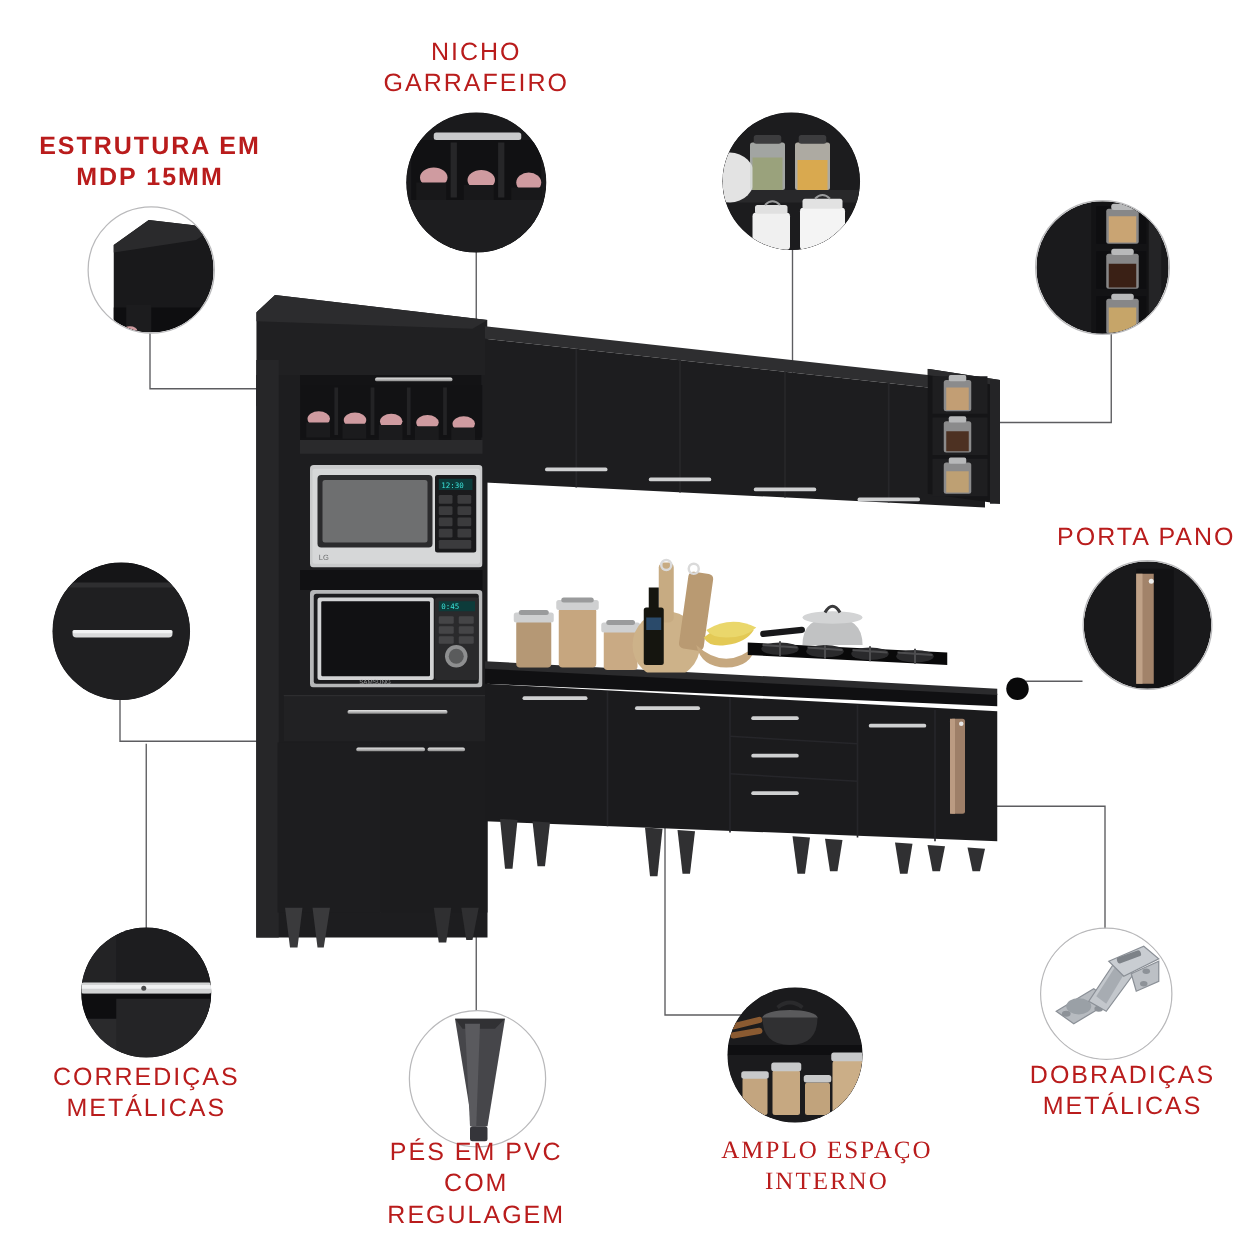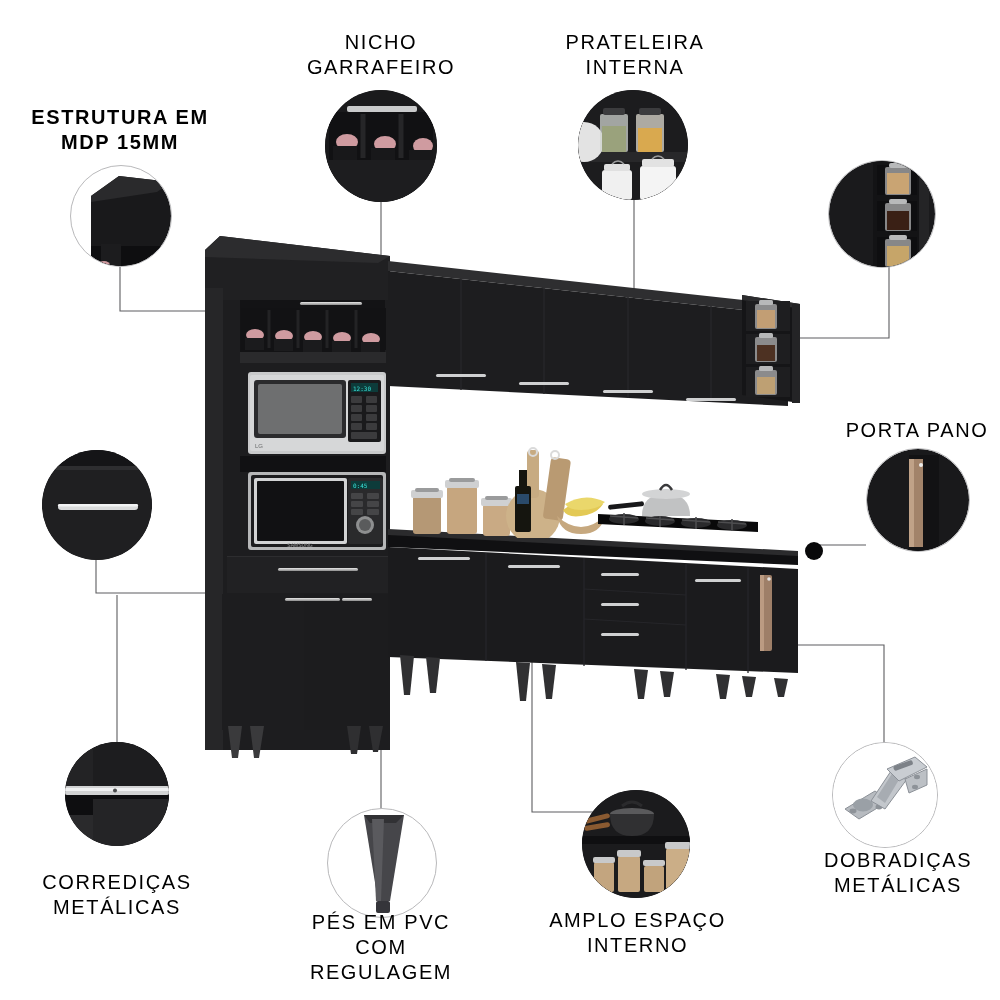--- a/index.html
+++ b/index.html
@@ -8,21 +8,21 @@
     background:#ffffff;
     font-family:"Liberation Sans", sans-serif;
     overflow:hidden;
     position:relative;
   }
   #stage{position:absolute;left:0;top:0;width:1000px;height:1000px;}
 
   
   .lbl{
     position:absolute;
-    color:#000000;
+    color:#b91c1c;
     font-family:"Liberation Sans", sans-serif;
     font-weight:400;
     font-size:20px;
     letter-spacing:1.6px;
     line-height:25px;
     text-align:center;
     white-space:pre-line;
     text-transform:uppercase;
     user-select:none;
   }
@@ -409,22 +409,20 @@
           <path d="M34 74 q6 -6 12 0" fill="none" stroke="#9a9b9c" stroke-width="1.6"></path>
         </g>
         <g>
           <rect x="62" y="76" width="36" height="34" rx="3" fill="#f4f4f4"></rect>
           <rect x="64" y="69" width="32" height="8" rx="2" fill="#e2e2e2"></rect>
           <path d="M74 69 q6 -6 12 0" fill="none" stroke="#9a9b9c" stroke-width="1.6"></path>
         </g>
       </svg>
     </div>
   </div>
-  <div class="lbl" style="left:545px;top:30px;width:180px;">PRATELEIRA
-INTERNA</div>
 
   <div class="bubble outline" style="left:828px;top:160px;width:106px;height:106px;">
     <div class="bub-inner">
       <svg width="106" height="106" viewBox="0 0 106 106">
         <rect width="106" height="106" fill="#1a1a1c"></rect>
         <rect x="44" y="0" width="54" height="106" fill="#131315"></rect>
         <rect x="90" y="0" width="10" height="106" fill="#242426"></rect>
         <g fill="#0e0e10">
           <rect x="48" y="4" width="40" height="30"></rect>
           <rect x="48" y="40" width="40" height="30"></rect>
@@ -481,21 +479,21 @@
         <rect x="0" y="0" width="104" height="44" fill="#232325"></rect>
         <rect x="28" y="0" width="76" height="44" fill="#1d1d1f"></rect>
         <rect x="0" y="44" width="104" height="9" rx="2" fill="#d2d3d4"></rect>
         <rect x="0" y="46" width="104" height="3" fill="#f0f1f2"></rect>
         <circle cx="50" cy="48.5" r="2" fill="#4a4b4c"></circle>
         <rect x="0" y="53" width="104" height="20" fill="#0e0e10"></rect>
         <rect x="28" y="57" width="76" height="47" fill="#242426"></rect>
       </svg>
     </div>
   </div>
-  <div class="lbl" style="left:27px;top:850px;width:180px;margin-top:20px;">CORREDIÇAS
+  <div class="lbl" style="left:27px;top:850px;width:180px;">CORREDIÇAS
 METÁLICAS</div>
 
   <div class="bubble outline" style="left:327px;top:808px;width:108px;height:108px;">
     <div class="bub-inner">
       <svg width="108" height="108" viewBox="0 0 108 108">
         <polygon points="36,6 76,6 62,92 50,92" fill="#46464a"></polygon>
         <polygon points="36,6 76,6 68,14 42,14" fill="#313134"></polygon>
         <polygon points="44,10 56,10 53,92 48,92" fill="#5a5a5e"></polygon>
         <rect x="48" y="92" width="14" height="12" rx="2" fill="#35353a"></rect>
       </svg>
@@ -530,21 +528,21 @@
           <rect x="62" y="76" width="20" height="26" rx="2" fill="#c1a37c"></rect>
           <rect x="61" y="70" width="22" height="6" rx="2" fill="#c8c9ca"></rect>
         </g>
         <g>
           <rect x="84" y="58" width="24" height="44" rx="3" fill="#cbae87"></rect>
           <rect x="83" y="52" width="26" height="7" rx="2" fill="#c8c9ca"></rect>
         </g>
       </svg>
     </div>
   </div>
-  <div class="lbl" style="left:545px;top:908px;width:185px;">AMPLO ESPAÇO
+  <div class="lbl" style="left:569px;top:908px;width:185px;font-family:Liberation Serif, serif;">AMPLO ESPAÇO
 INTERNO</div>
 
   <div class="bubble outline" style="left:832px;top:742px;width:104px;height:104px;">
     <div class="bub-inner">
       <svg width="104" height="104" viewBox="0 0 104 104">
         <rect width="104" height="104" fill="#ffffff"></rect>
         <g transform="translate(8,14)">
 
           <polygon points="4,52 34,34 48,44 18,62" fill="#b7bbc0" stroke="#8b9097" stroke-width="1"></polygon>
           <ellipse cx="12" cy="54" rx="3.5" ry="2.4" fill="#8d9298"></ellipse>

